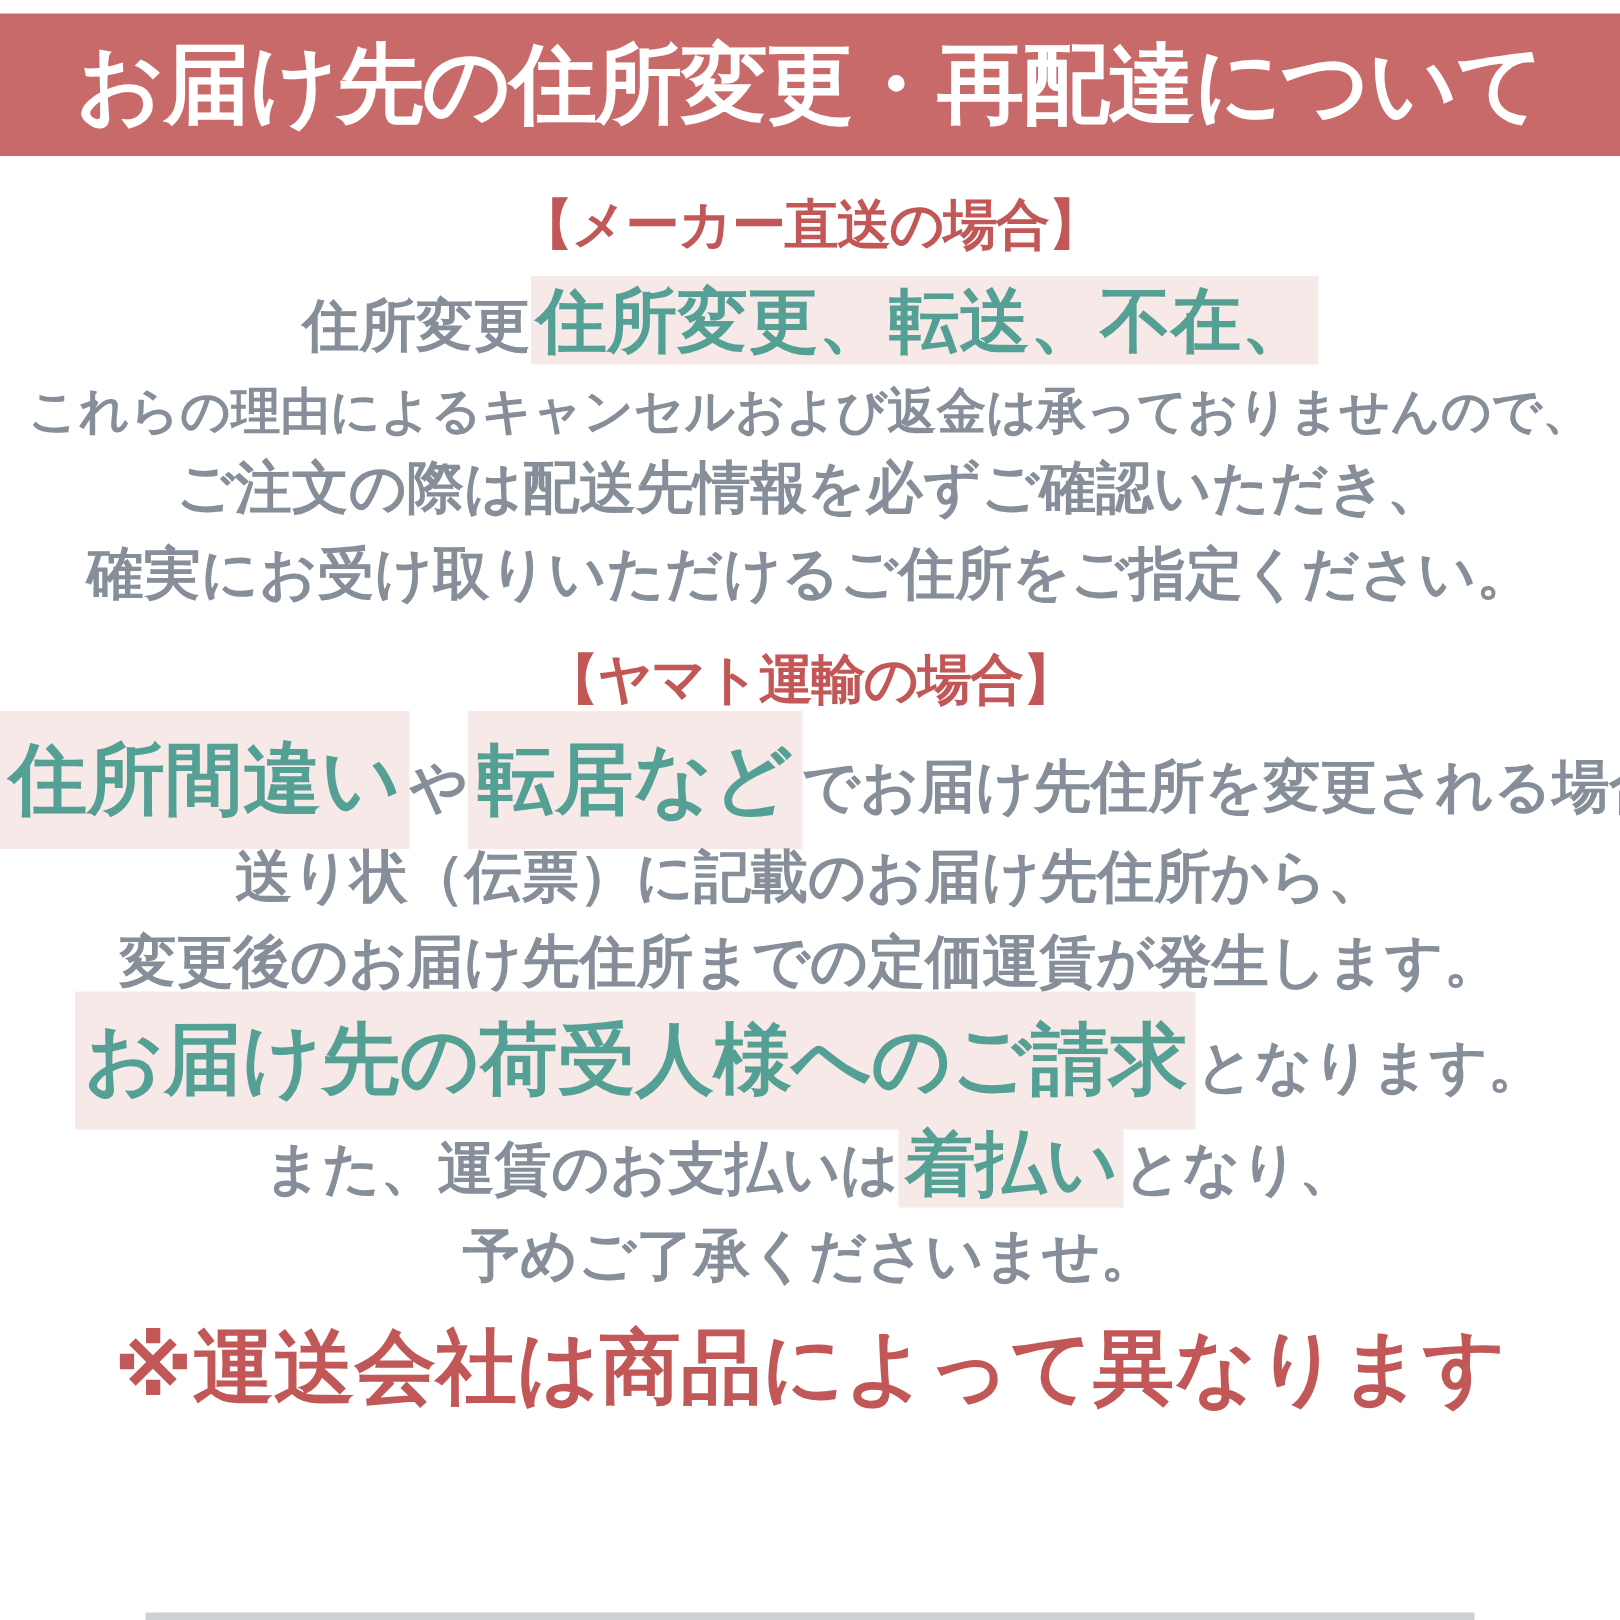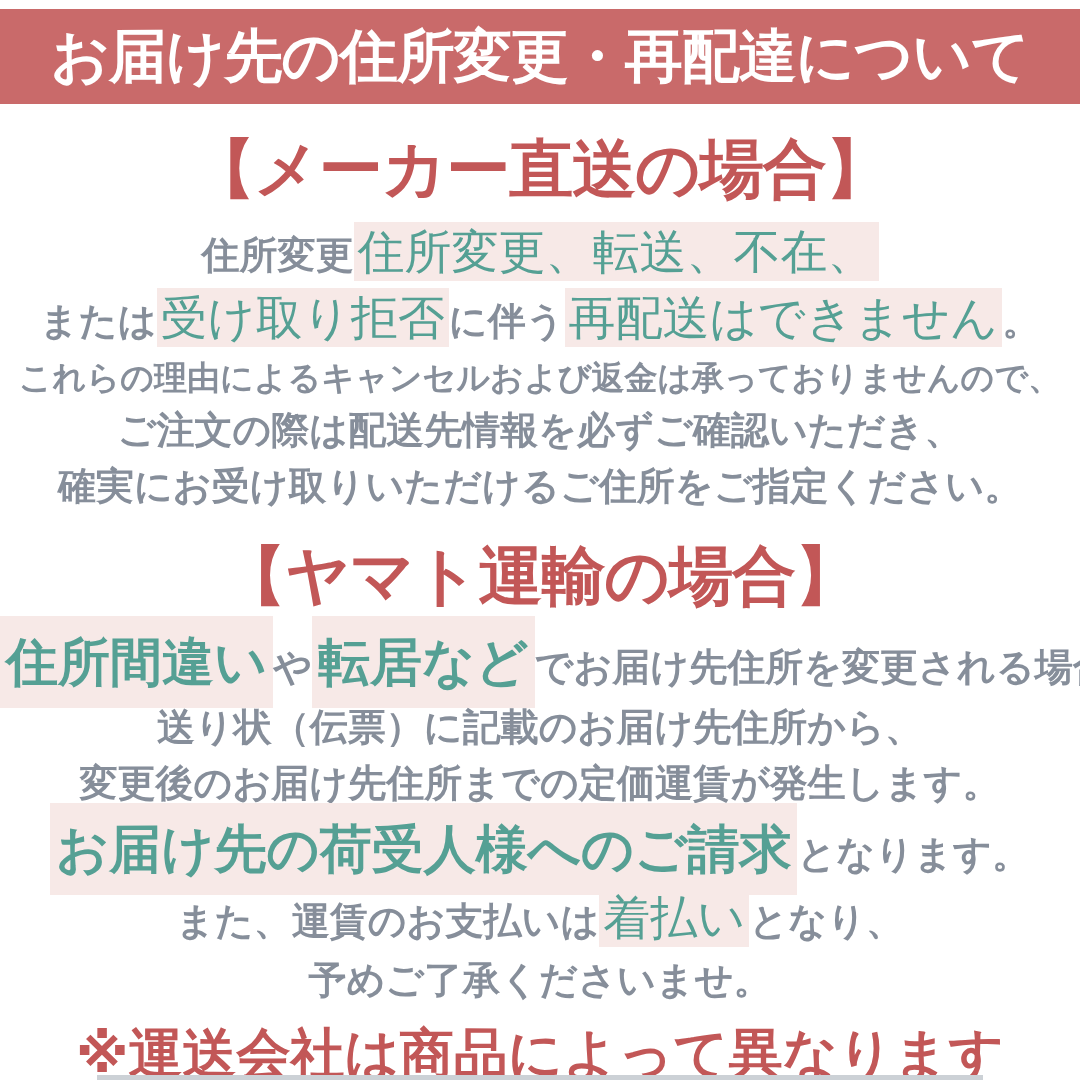--- a/index.html
+++ b/index.html
@@ -32,21 +32,21 @@
     font-size: 58px;
     font-weight: bold;
     letter-spacing: -1px;
     white-space: nowrap;
   }
   
   .section-heading {
     margin: 22px 0 10px 0;
     text-align: center;
     color: var(--heading-red, #c25757);
-    font-size: 64px;
+    font-size: 36px;
     font-weight: bold;
     letter-spacing: -1px;
     white-space: nowrap;
   }
   
   .line {
     margin: 9px 0;
     text-align: center;
     white-space: nowrap;
     line-height: 1.25;
@@ -59,21 +59,21 @@
   }
   .seg-body-sm {
     color: var(--body-gray, #868e9a);
     font-size: 33px;
     font-weight: 600;
   }
   .seg-hl {
     color: var(--accent-teal, #55a094);
     background: var(--highlight-pink, #f7e9e7);
     font-size: 47px;
-    font-weight: 400;
+    font-weight: 700;
     padding: 3px 4px;
   }
   .seg-hl-lg {
     color: var(--accent-teal, #55a094);
     background: var(--highlight-pink, #f7e9e7);
     font-size: 52px;
     font-weight: 700;
     padding: 17px 6px;
   }
   
@@ -99,21 +99,20 @@
 <body>
 
 <div class="page">
   <header class="banner">
     <h1>お届け先の住所変更・再配達について</h1>
   </header>
 
   <main id="content">
       <h2 class="section-heading">【メーカー直送の場合】</h2>
       <p class="line has-hl"><span class="seg-body">住所変更</span><span class="seg-hl">住所変更、転送、不在、</span></p>
-      <p class="line has-hl"><span class="seg-body">または</span><span class="seg-hl">受け取り拒否</span><span class="seg-body">に伴う</span><span class="seg-hl">再配送はできません</span><span class="seg-body">。</span></p>
       <p class="line"><span class="seg-body-sm">これらの理由によるキャンセルおよび返金は承っておりませんので、</span></p>
       <p class="line"><span class="seg-body">ご注文の際は配送先情報を必ずご確認いただき、</span></p>
       <p class="line"><span class="seg-body">確実にお受け取りいただけるご住所をご指定ください。</span></p>
       <h2 class="section-heading">【ヤマト運輸の場合】</h2>
       <p class="line has-hl"><span class="seg-hl-lg">住所間違い</span><span class="seg-body">や</span><span class="seg-hl-lg">転居など</span><span class="seg-body">でお届け先住所を変更される場合は、</span></p>
       <p class="line"><span class="seg-body">送り状（伝票）に記載のお届け先住所から、</span></p>
       <p class="line"><span class="seg-body">変更後のお届け先住所までの定価運賃が発生します。</span></p>
       <p class="line has-hl"><span class="seg-hl-lg">お届け先の荷受人様へのご請求</span><span class="seg-body">となります。</span></p>
       <p class="line has-hl"><span class="seg-body">また、運賃のお支払いは</span><span class="seg-hl">着払い</span><span class="seg-body">となり、</span></p>
       <p class="line"><span class="seg-body">予めご了承くださいませ。</span></p>

